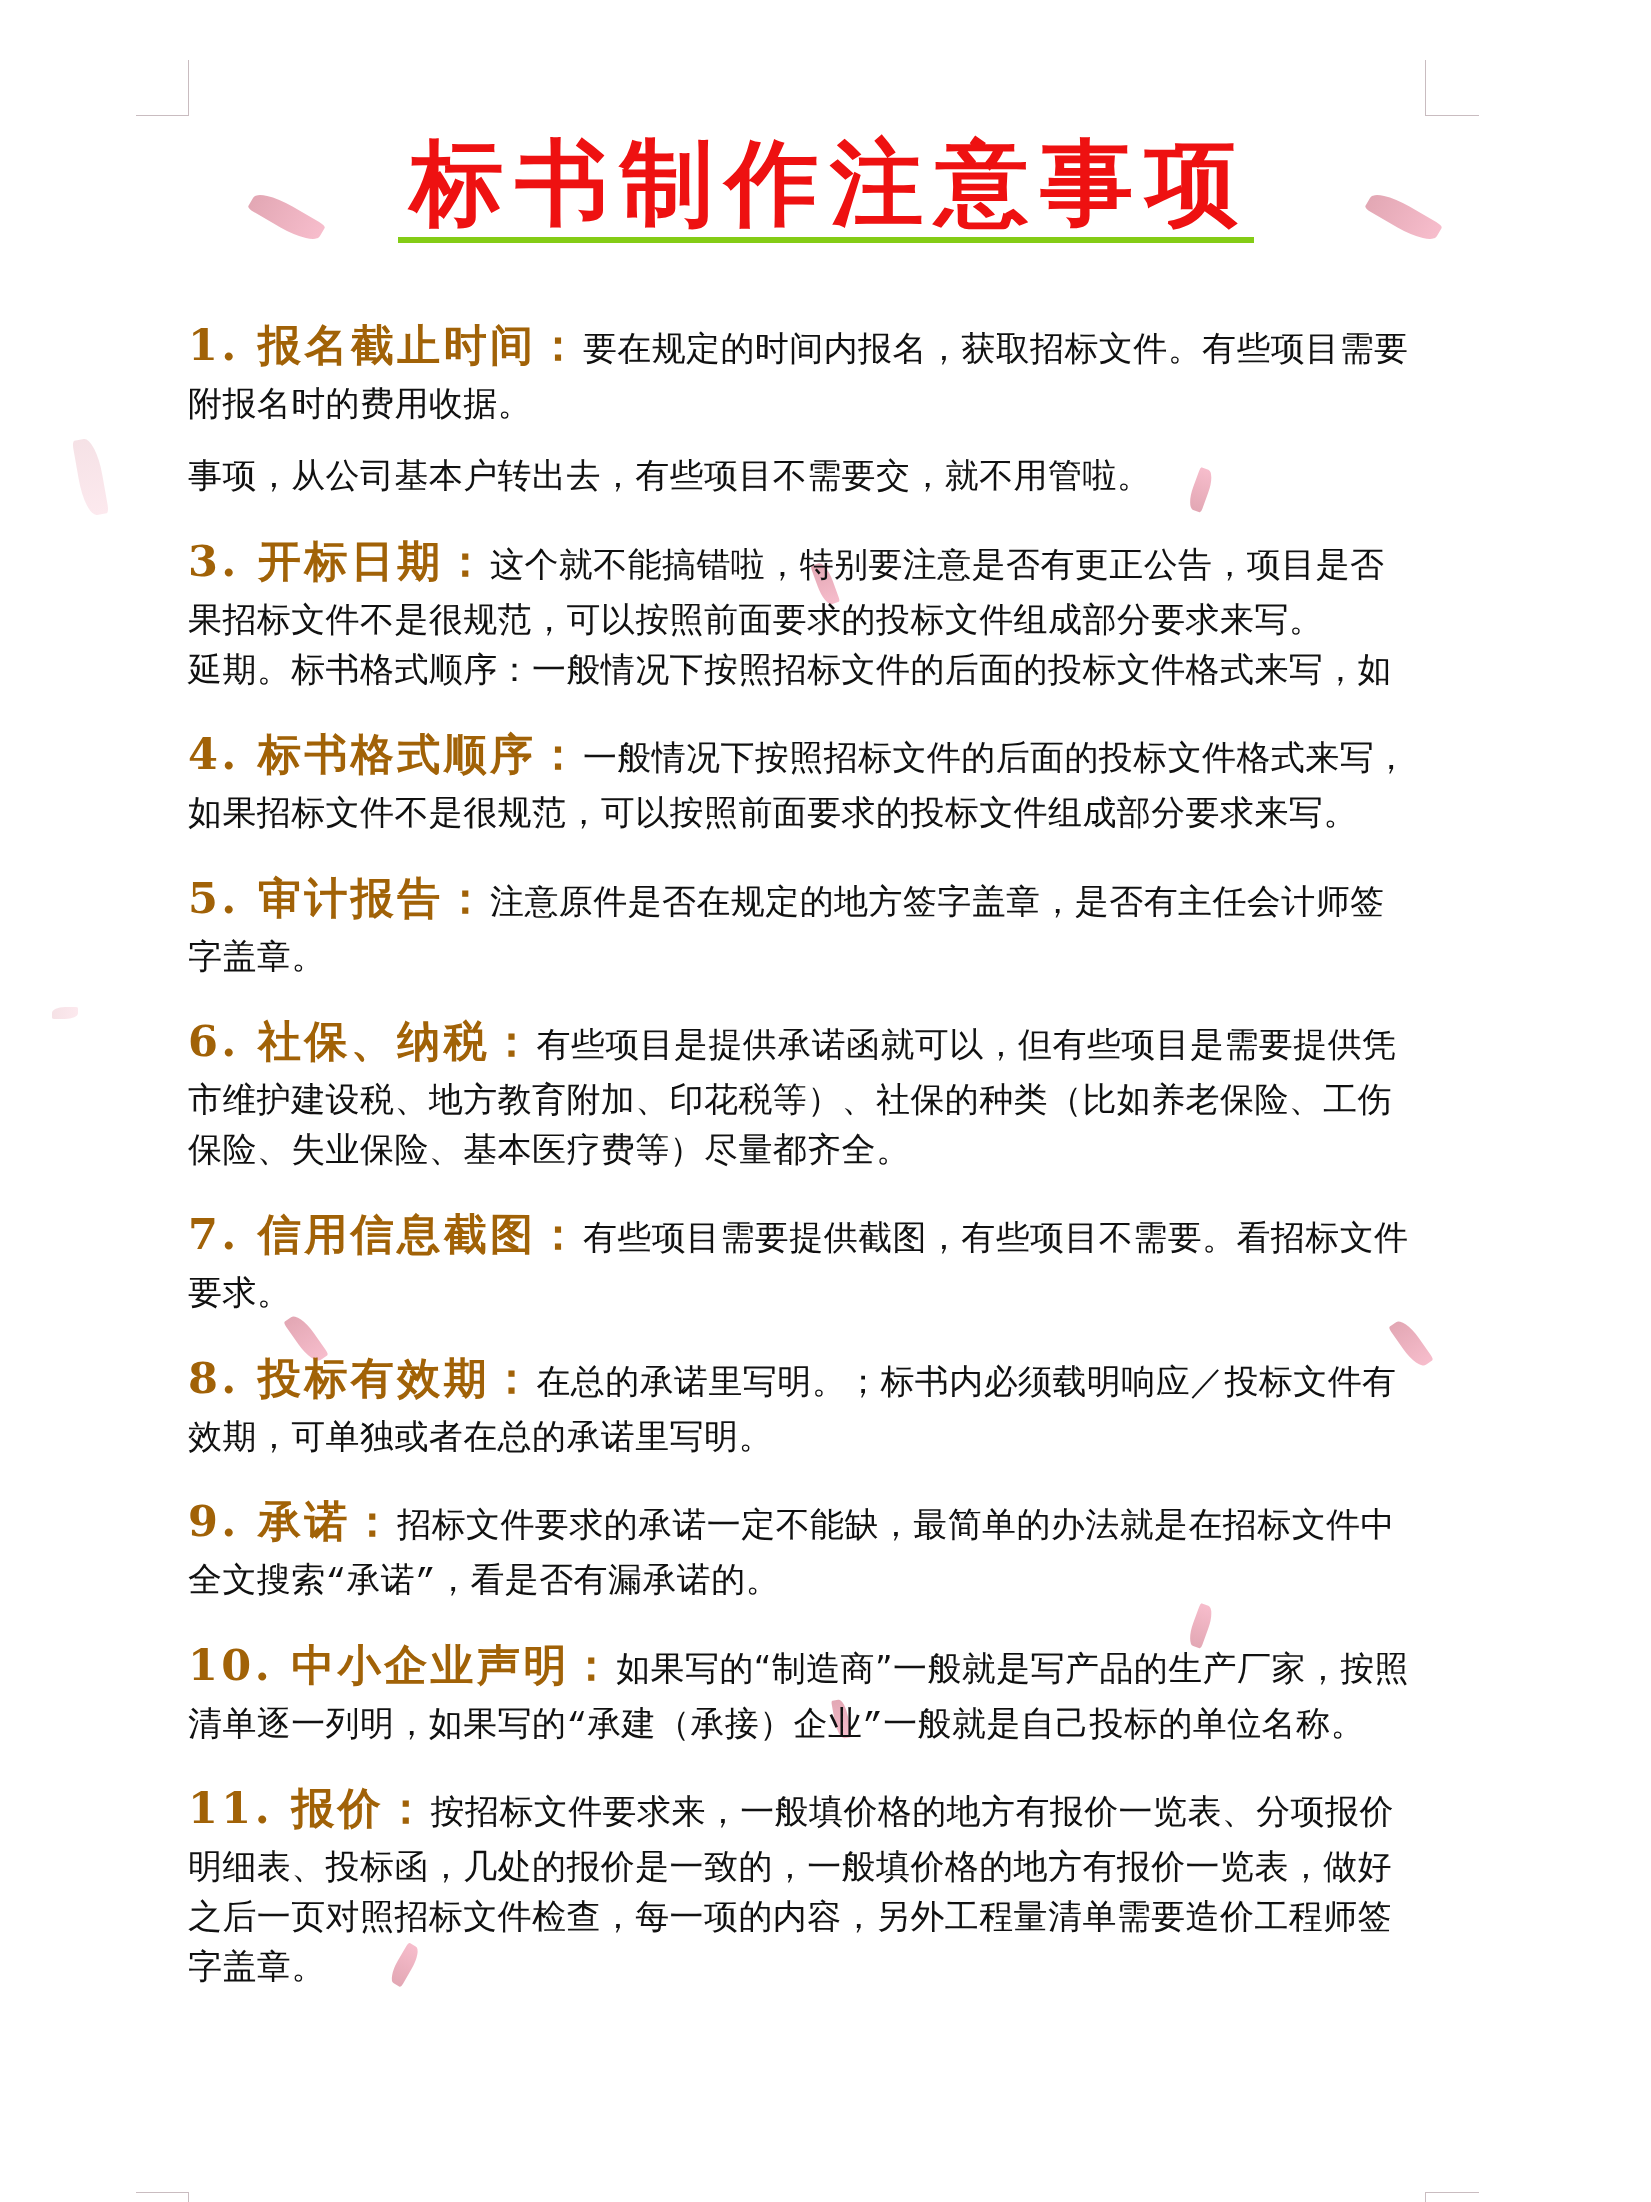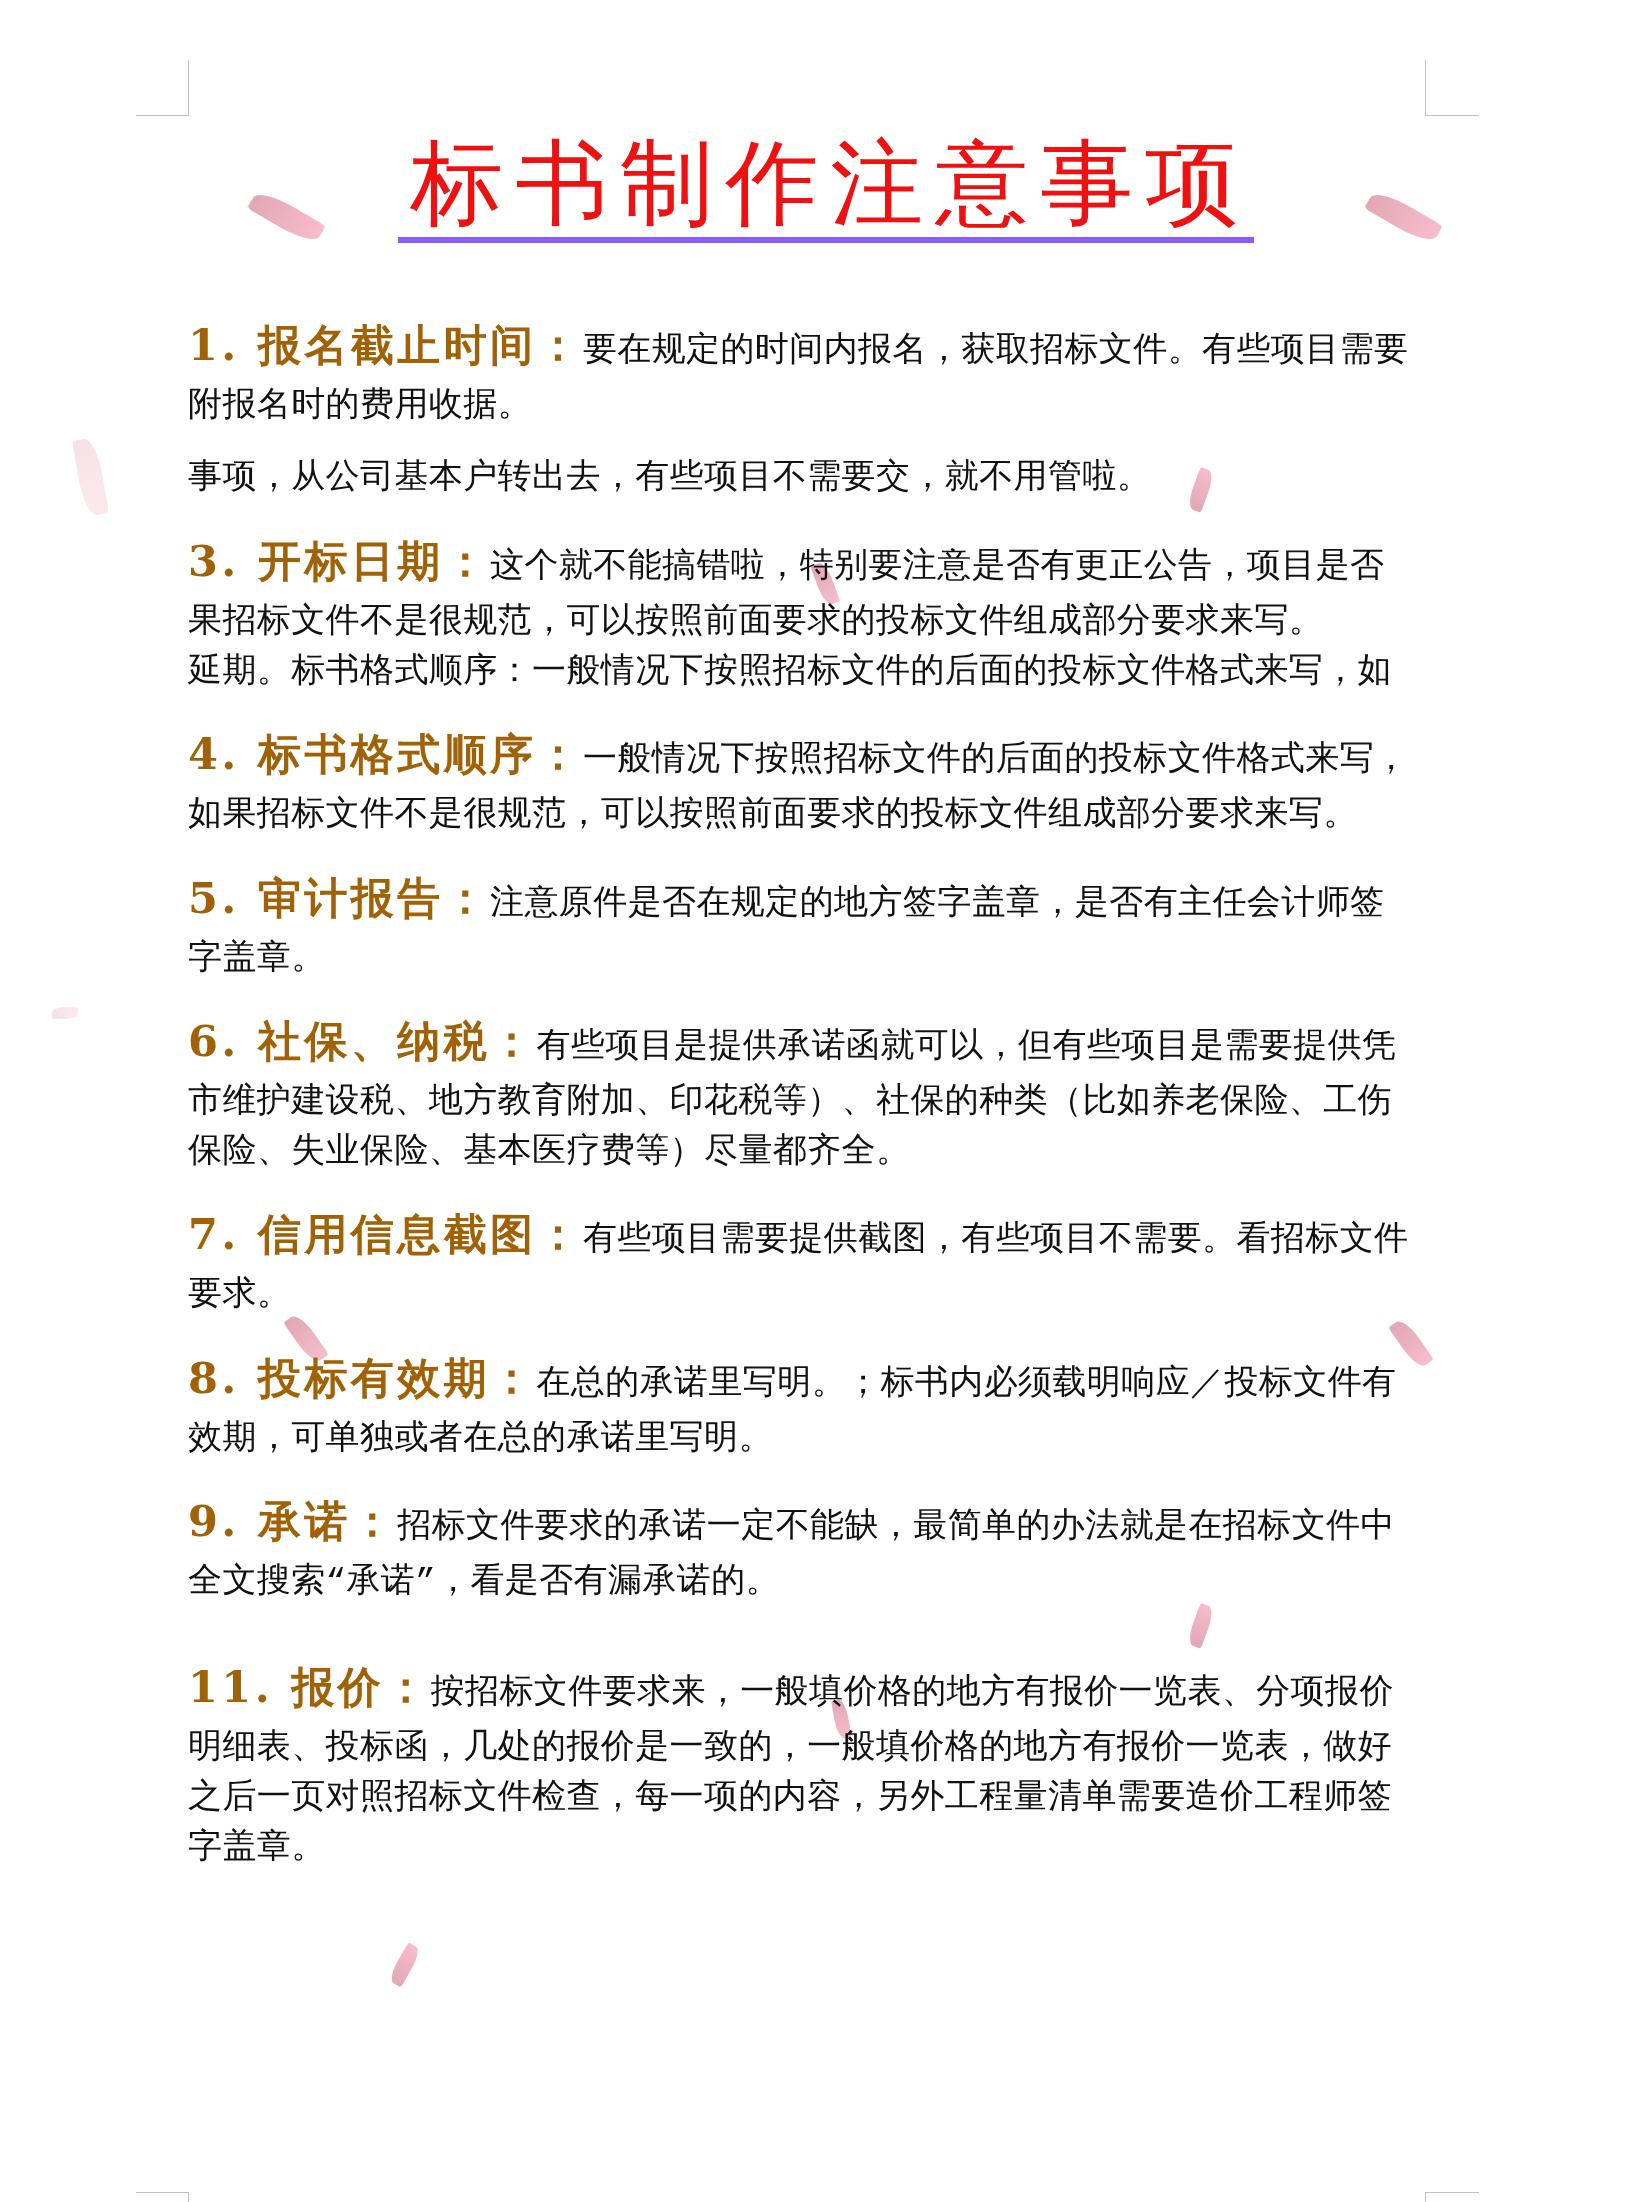--- a/index.html
+++ b/index.html
@@ -16,21 +16,21 @@
     .c-br { left: 1425px; top: 2192px; width: 53px; height: 26px; border-left-width: 1.7px; border-top-width: 1.7px; }
 
     .petal { position: absolute; width: 77px; height: 24px; border-radius: 50% 10% 50% 10%;
       background: linear-gradient(90deg, #d98a9b, #f4a7bb); opacity: 0.75; }
     .petal.faint { opacity: 0.25; }
 
     .title-wrap { position: absolute; left: 0; top: 129px; width: 1652px; text-align: center; }
     .title {
       display: inline-block; color: #ee1111; font-family: "DejaVu Serif", "Liberation Serif", serif;
       font-size: 93px; letter-spacing: 12px; line-height: 108px;
-      border-bottom: 6px solid #8b5cf6; padding: 0 3.4px 0 12px;
+      border-bottom: 6px solid #84cc16; padding: 0 3.4px 0 12px; font-weight: bold;
     }
 
     .content { position: absolute; left: 188px; top: 310px; width: 1282px; }
     .item { margin: 0; font-size: 34px; line-height: 48px; letter-spacing: 0.4px; }
     .item .head { color: #a16207; font-weight: bold; font-size: 43px; font-family: "DejaVu Serif", "Liberation Serif", serif; letter-spacing: 3.4px; }
     .item .line1 { display: block; height: 71px; line-height: 71px; white-space: nowrap; }
     .item .rest { display: block; }
     .item .rest span { display: block; height: 50px; line-height: 50px; white-space: nowrap; font-family: Liberation Mono, monospace; }
     .gap { height: 22.4px; }
   </style>
@@ -116,20 +116,26 @@
       </span>
   </div>
   <div class="gap"></div>
   <div class="item">
     <span class="line1"><span class="head">9. 承诺：</span><span>招标文件要求的承诺一定不能缺，最简单的办法就是在招标文件中</span></span>
     <span class="rest">
         <span>全文搜索“承诺”，看是否有漏承诺的。</span>
       </span>
   </div>
   <div class="gap"></div>
+  <div class="item">
+    <span class="line1"><span class="head">10. 中小企业声明：</span><span>如果写的“制造商”一般就是写产品的生产厂家，按照</span></span>
+    <span class="rest">
+        <span>清单逐一列明，如果写的“承建（承接）企业”一般就是自己投标的单位名称。</span>
+      </span>
+  </div>
   <div class="gap"></div>
   <div class="item">
     <span class="line1"><span class="head">11. 报价：</span><span>按招标文件要求来，一般填价格的地方有报价一览表、分项报价</span></span>
     <span class="rest">
       <span>明细表、投标函，几处的报价是一致的，一般填价格的地方有报价一览表，做好</span>
       <span>之后一页对照招标文件检查，每一项的内容，另外工程量清单需要造价工程师签</span>
       <span>字盖章。</span>
     </span>
   </div>
 </div>

